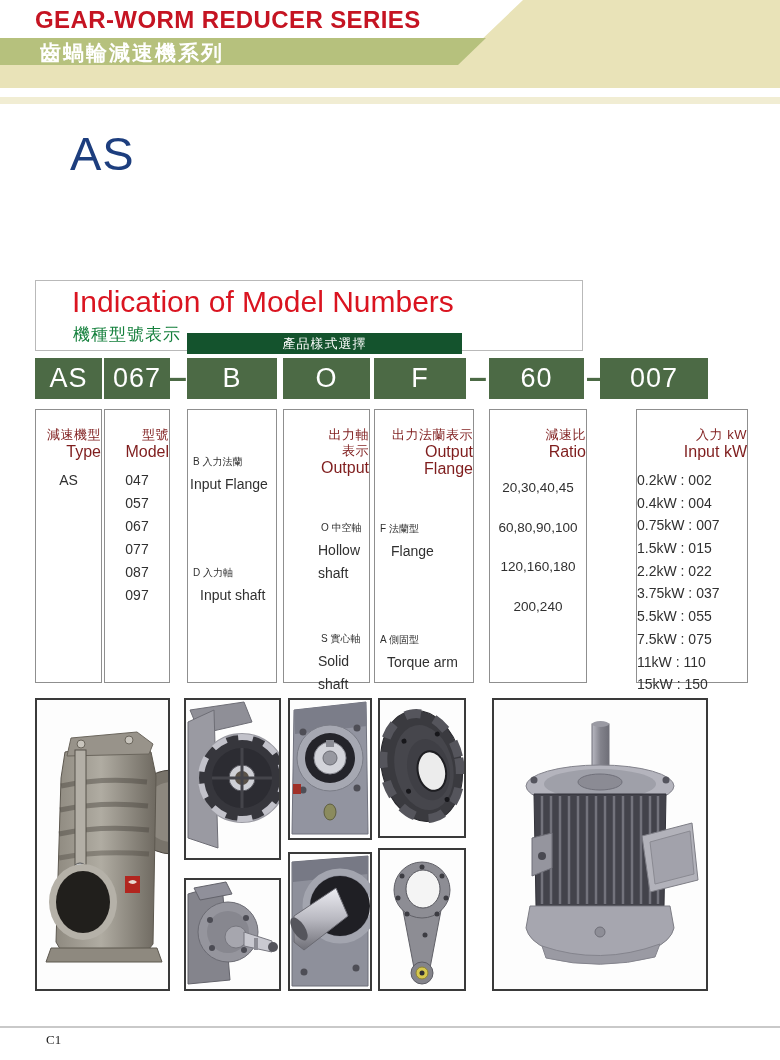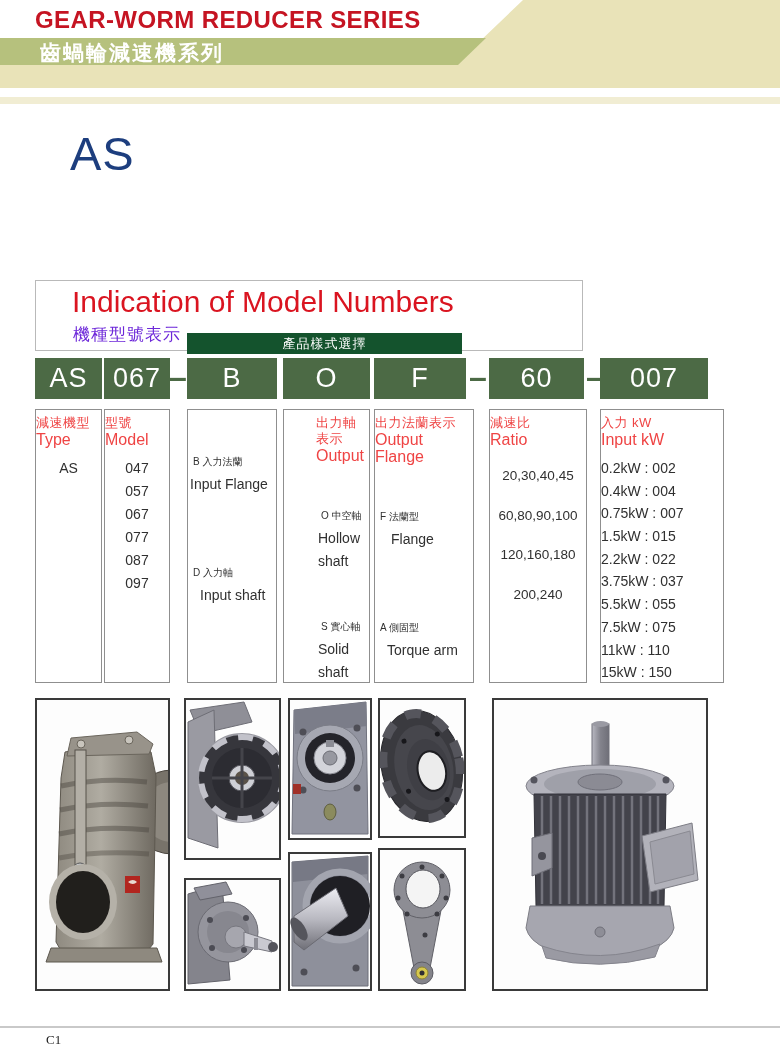--- a/index.html
+++ b/index.html
@@ -20,34 +20,34 @@
     letter-spacing:2px;}
   .pale-strip{position:absolute;left:0;top:97px;width:780px;height:7px;background:#f1edd3;}
 
   
   .series-code{position:absolute;left:70px;top:126px;font-size:47px;color:#1d3e7e;letter-spacing:1px;}
 
   
   .section-box{position:absolute;left:35px;top:256px;width:548px;height:71px;
     border:1px solid #b9b9b9;box-sizing:border-box;background:#ffffff;margin-top:24px;}
   .section-title{position:absolute;left:36px;top:4px;font-size:30px;color:#da1420;}
-  .section-sub{position:absolute;left:37px;top:42px;font-size:17px;color:#6d28d9;letter-spacing:1px;}
+  .section-sub{position:absolute;left:37px;top:42px;font-size:17px;color:#15803d;letter-spacing:1px;}
 
   
   .style-bar{position:absolute;left:187px;top:333px;width:275px;height:21px;background:#14532d;
     color:#fff;font-size:13px;font-weight:normal;text-align:center;line-height:21px;letter-spacing:1px;}
   .code-block{position:absolute;top:358px;height:41px;background:#4c6a45;color:#ffffff;
     font-size:27px;text-align:center;line-height:41px;letter-spacing:1px;}
   .code-sep{position:absolute;top:358px;height:41px;line-height:38px;color:#4c6a45;
     font-size:32px;font-weight:bold;}
 
   
   .tcol{position:absolute;top:409px;height:274px;border:1px solid #8f8f8f;box-sizing:border-box;
     background:#fff;color:#303030;}
-  .tcol .hd{padding-top:5px;text-align:left;color:#ef4444;}
+  .tcol .hd{padding-top:5px;text-align:right;color:#7f1d1d;margin-top:12px;}
   .tcol .hd .zh{display:block;font-size:13px;line-height:16px;letter-spacing:.5px;}
   .tcol .hd .en{display:block;font-size:16px;line-height:17px;}
   .item{font-size:14px;line-height:23px;height:23px;text-align:center;}
   .item7{font-size:14px;line-height:22.7px;height:22.7px;}
   .item6{font-size:13.5px;line-height:23.5px;height:23.5px;text-align:center;margin-top:16px;}
   .opt-code{font-size:10px;line-height:23px;height:23px;padding-left:5px;margin-top:40px;}
   .opt-desc{font-size:14px;line-height:23px;height:23px;padding-left:3px;}
   .mt9{margin-top:9px;} .gap25{height:25px;} .gap32{height:32px;}
   .ind16{padding-left:16px;} .ind12{padding-left:12px;} .ind2{padding-left:2px;}
 
@@ -161,21 +161,21 @@
     <span class="en">Ratio</span>
   </div>
   <div class="mt9">
     <div class="item6">20,30,40,45</div>
     <div class="item6">60,80,90,100</div>
     <div class="item6">120,160,180</div>
     <div class="item6">200,240</div>
   </div>
 </div>
 
-<div class="tcol" style="left:600px;width:124px;">
+<div class="tcol" style="left:636px;width:112px;">
   <div class="hd">
     <span class="zh">入力 kW</span>
     <span class="en">Input kW</span>
   </div>
   <div class="mt9">
     <div class="item7">0.2kW : 002</div>
     <div class="item7">0.4kW : 004</div>
     <div class="item7">0.75kW : 007</div>
     <div class="item7">1.5kW : 015</div>
     <div class="item7">2.2kW : 022</div>

